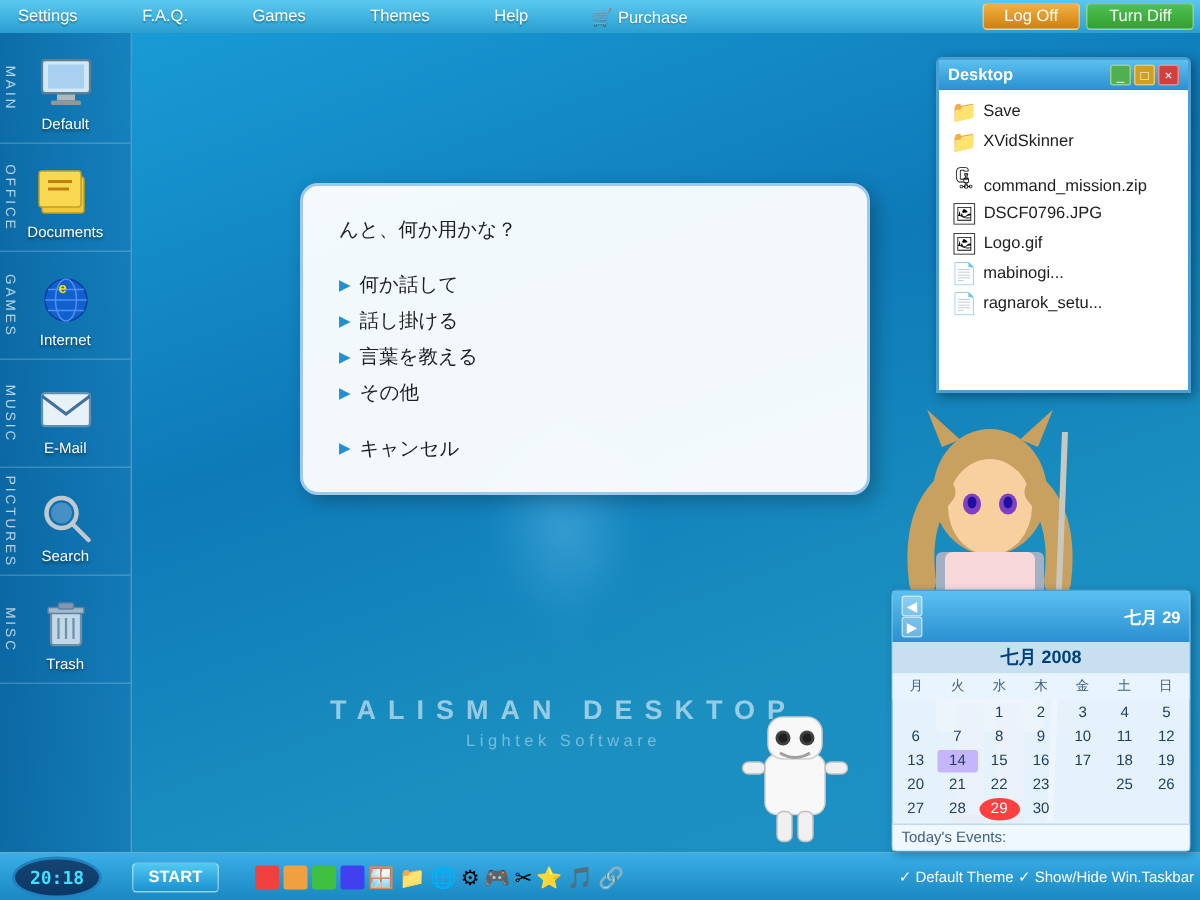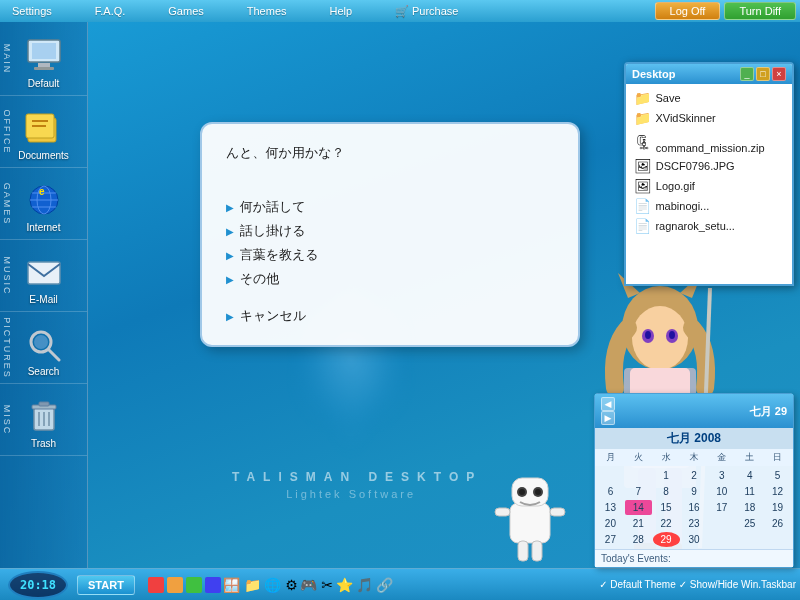--- a/index.html
+++ b/index.html
@@ -126,21 +126,21 @@
     
     #bottom-bar {
       position: absolute;
       bottom: 0; left: 0;
       width: 800px;
       height: 32px;
       background: linear-gradient(to bottom, #3aaee8, #1a88c0);
       display: flex;
       align-items: center;
       padding: 0 4px;
-      gap: 9px;
+      gap: 20px;
       border-top: 1px solid rgba(255,255,255,0.3);
     }
     #start-btn {
       background: linear-gradient(to bottom, #50c8f0, #1a90d0);
       border: 1px solid rgba(255,255,255,0.4);
       border-radius: 3px;
       padding: 3px 10px;
       font-size: 11px;
       color: #fff;
       cursor: pointer;
@@ -176,21 +176,21 @@
       color: rgba(255,255,255,0.9);
     }
     #default-theme-label, #showhide-label {
       font-size: 10px;
       color: #fff;
     }
 
     
     #file-manager {
       position: absolute;
-      top: 40px;
+      top: 16px;
       right: 6px;
       width: 170px;
       background: #f0f0f0;
       border: 2px solid #4a9fd4;
       border-radius: 4px 4px 0 0;
       box-shadow: 2px 2px 8px rgba(0,0,0,0.4);
       z-index: 50;
     }
     #file-manager-title {
       background: linear-gradient(to bottom, #5bc0f0, #2a90d0);
@@ -299,21 +299,21 @@
     }
     .cal-day {
       text-align: center;
       font-size: 10px;
       padding: 2px 1px;
       cursor: pointer;
       border-radius: 2px;
       color: #204060;
     }
     .cal-day.today { background: #ff4040; color: #fff; border-radius: 50%; }
-    .cal-day.highlight { background: #ec4899; }
+    .cal-day.highlight { background: #c4b5fd; }
     #cal-events {
       padding: 3px 6px;
       border-top: 1px solid #c0d8f0;
       font-size: 10px;
       color: #406080;
       background: #f0f8ff;
     }
 
     
     #anime-char {
@@ -345,21 +345,21 @@
       background: rgba(255,255,255,0.95);
       border: 2px solid #a0c8e8;
       border-radius: 12px;
       padding: 20px 24px;
       box-shadow: 4px 4px 12px rgba(0,0,0,0.25);
       z-index: 60;
     }
     #dialog-question {
       font-size: 13px;
       color: #202020;
-      margin-bottom: 33px;
+      margin-bottom: 16px;
     }
     .dialog-option {
       display: flex;
       align-items: center;
       gap: 6px;
       font-size: 13px;
       color: #202020;
       padding: 3px 0;
       cursor: pointer;
     }
@@ -500,21 +500,21 @@
       <defs>
         <radialGradient id="lg1" cx="50%" cy="50%" r="50%">
           <stop offset="0%" stop-color="#80d0ff"></stop>
           <stop offset="100%" stop-color="#0880c0" stop-opacity="0"></stop>
         </radialGradient>
       </defs>
       <ellipse cx="100" cy="110" rx="40" ry="100" fill="url(#lg1)"></ellipse>
       <ellipse cx="100" cy="110" rx="60" ry="80" fill="url(#lg1)" transform="rotate(30,100,110)"></ellipse>
       <ellipse cx="100" cy="110" rx="60" ry="80" fill="url(#lg1)" transform="rotate(-30,100,110)"></ellipse>
     </svg>
-    <div style="font-size:12px; font-weight:bold; letter-spacing:8px; color:rgba(255,255,255,0.55); text-transform:uppercase;margin-left:12px;">TALISMAN  DESKTOP</div>
+    <div style="font-size:18px; font-weight:bold; letter-spacing:8px; color:rgba(255,255,255,0.55); text-transform:uppercase;">TALISMAN  DESKTOP</div>
     <div style="font-size:11px; letter-spacing:3px; color:rgba(255,255,255,0.4); margin-top:4px;">Lightek Software</div>
   </div>
 
   <div id="dialog-box">
     <div id="dialog-question">んと、何か用かな？</div>
     <div class="dialog-option">
       <span class="dialog-arrow">▶</span>
       <span>何か話して</span>
     </div>
     <div class="dialog-option">

